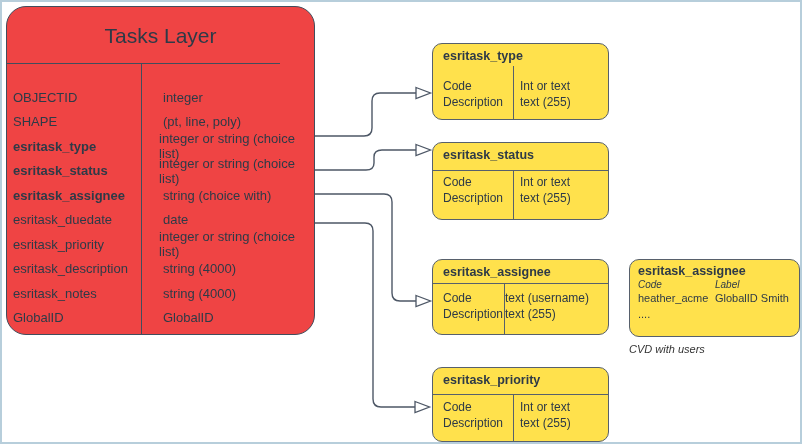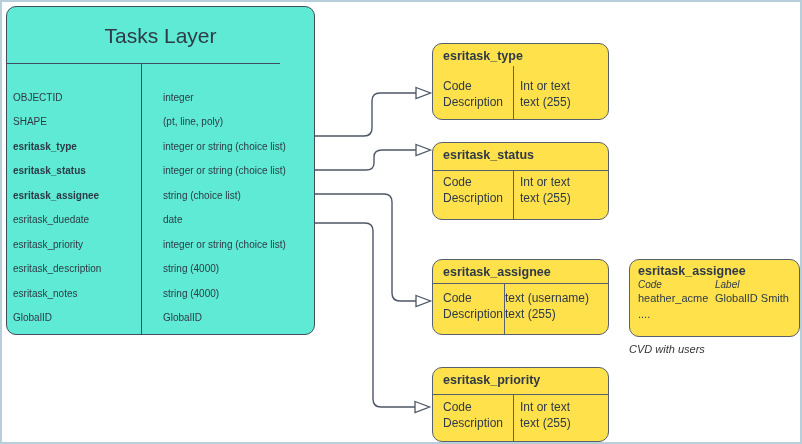--- a/index.html
+++ b/index.html
@@ -5,29 +5,29 @@
   html,body{margin:0;padding:0;background:#fff;font-family:"Liberation Sans",sans-serif;}
   .canvas{position:relative;width:802px;height:444px;box-sizing:border-box;
           border:2px solid #b7cedb;background:#fff;overflow:hidden;
           color:#2e3a47;}
   
   .connectors{position:absolute;left:0;top:0;width:802px;height:444px;pointer-events:none;}
   .connectors path{fill:none;stroke:#4d5766;stroke-width:1.4;}
   .connectors polygon{fill:#ffffff;stroke:#4d5766;stroke-width:1.3;}
   
   .entity{position:absolute;left:4px;top:4px;width:309px;height:329px;
-          background:#5eead4;border:1.6px solid #414d5c;border-radius:10px;box-sizing:border-box;}
+          background:#ef4444;border:1.6px solid #414d5c;border-radius:20px;box-sizing:border-box;}
   .entity-title{position:absolute;top:17px;left:0;width:100%;text-align:center;
                 font-size:21px;color:#2e3a47;}
   .entity-title-sep{position:absolute;top:56px;left:0;width:273px;height:0;
                     border-top:1.6px solid #414d5c;}
   .entity-vdiv{position:absolute;top:56px;left:134px;bottom:0;width:0;
                border-left:1.6px solid #414d5c;}
   .entity-rows{position:absolute;top:78px;left:0;right:0;}
-  .erow{display:flex;height:24.5px;align-items:center;font-size:10px;}
+  .erow{display:flex;height:24.5px;align-items:center;font-size:13px;}
   .erow .fname{width:136px;padding-left:6px;box-sizing:border-box;}
   .erow .ftype{padding-left:20px;}
   .erow.bold .fname{font-weight:bold;}
   
   .dom{position:absolute;background:#ffe14c;border:1.6px solid #57606c;border-radius:10px;
        box-sizing:border-box;font-size:12px;color:#2e3a47;}
   .dom-title{position:absolute;top:5px;left:10px;font-weight:bold;font-size:12.5px;}
   .dom-sep{position:absolute;left:-1px;right:-1px;height:0;border-top:1.5px solid #57606c;}
   .dom-vdiv{position:absolute;width:0;border-left:1.5px solid #57606c;bottom:0;}
   .dom-col{position:absolute;line-height:15.5px;white-space:nowrap;}
@@ -87,21 +87,21 @@
       <div class="erow bold">
         <span class="fname">esritask_type</span>
         <span class="ftype">integer or string (choice list)</span>
       </div>
       <div class="erow bold">
         <span class="fname">esritask_status</span>
         <span class="ftype">integer or string (choice list)</span>
       </div>
       <div class="erow bold">
         <span class="fname">esritask_assignee</span>
-        <span class="ftype">string (choice list)</span>
+        <span class="ftype">string (choice with)</span>
       </div>
       <div class="erow">
         <span class="fname">esritask_duedate</span>
         <span class="ftype">date</span>
       </div>
       <div class="erow">
         <span class="fname">esritask_priority</span>
         <span class="ftype">integer or string (choice list)</span>
       </div>
       <div class="erow">

